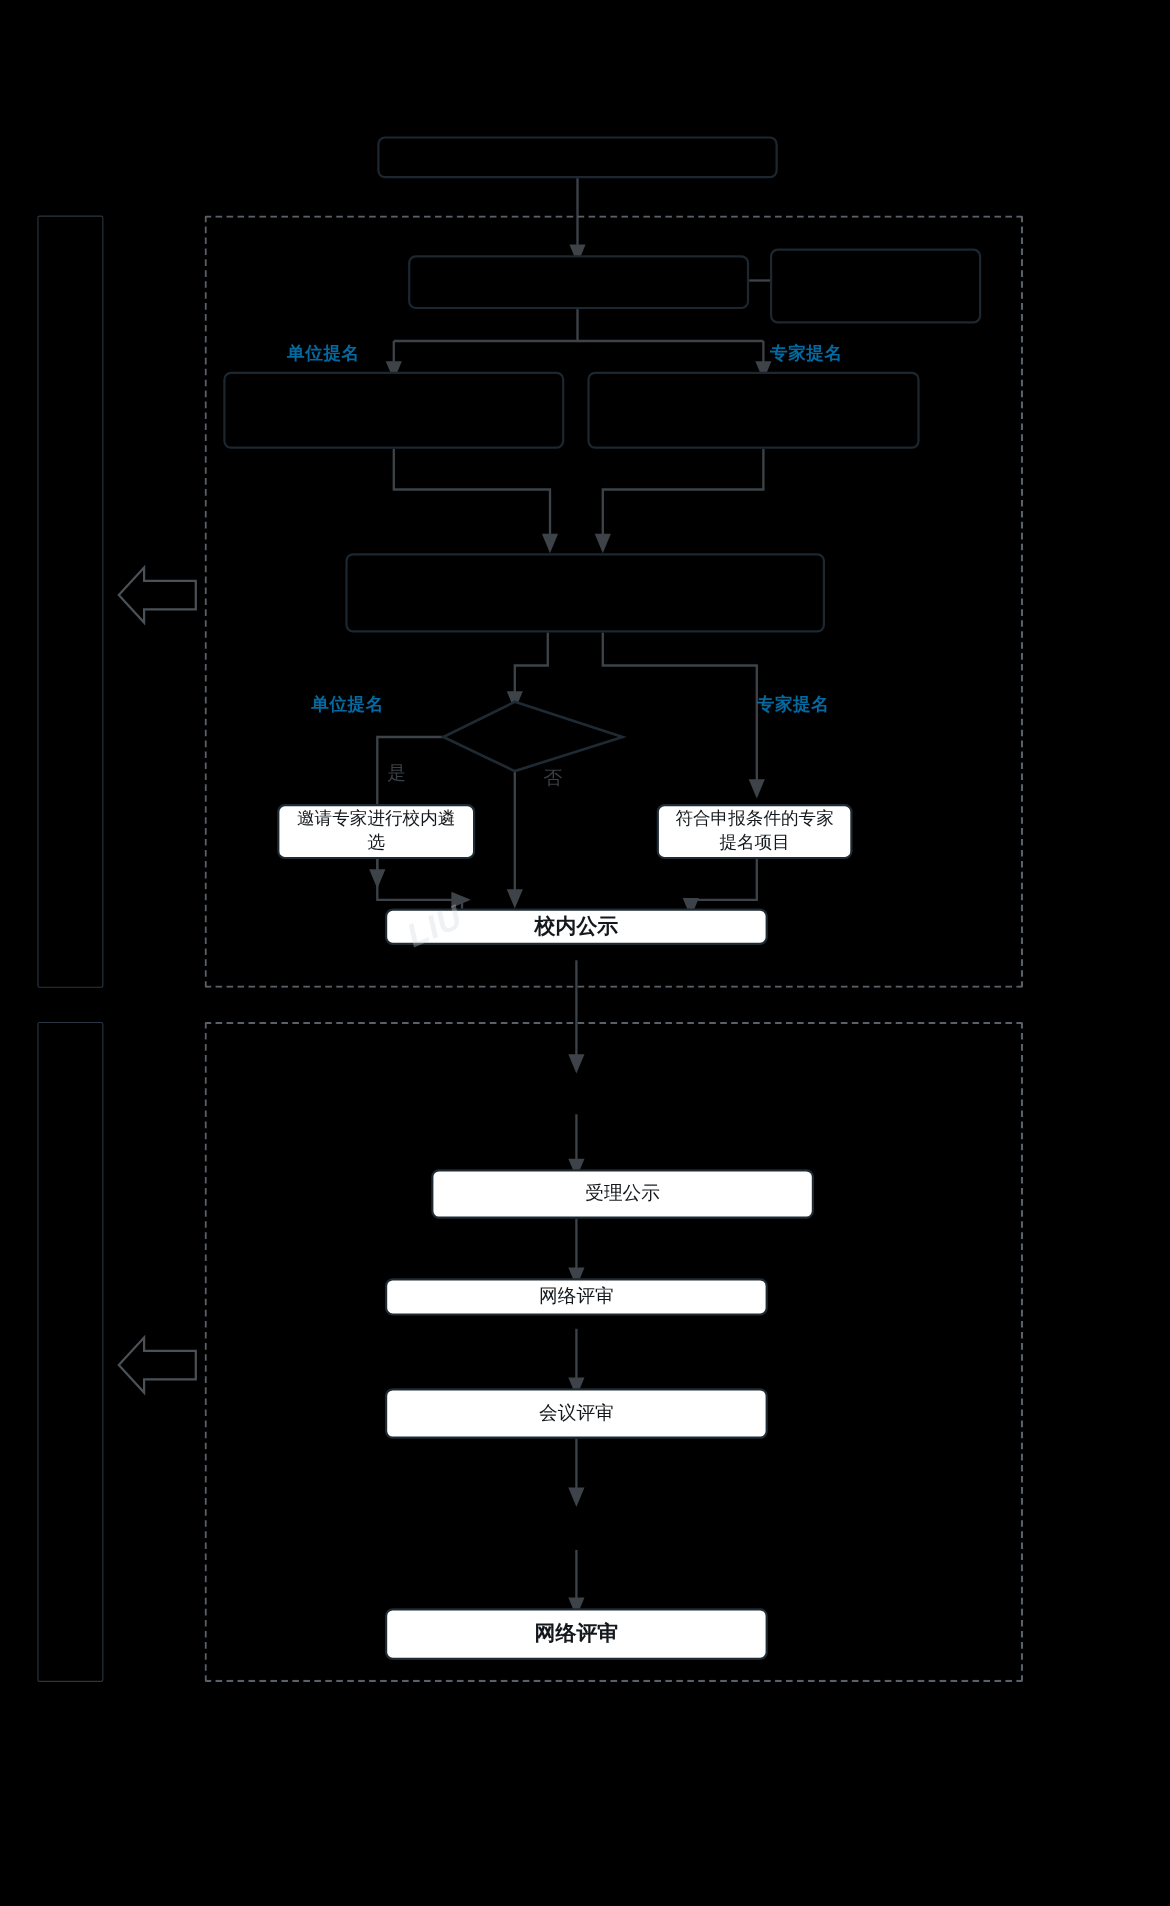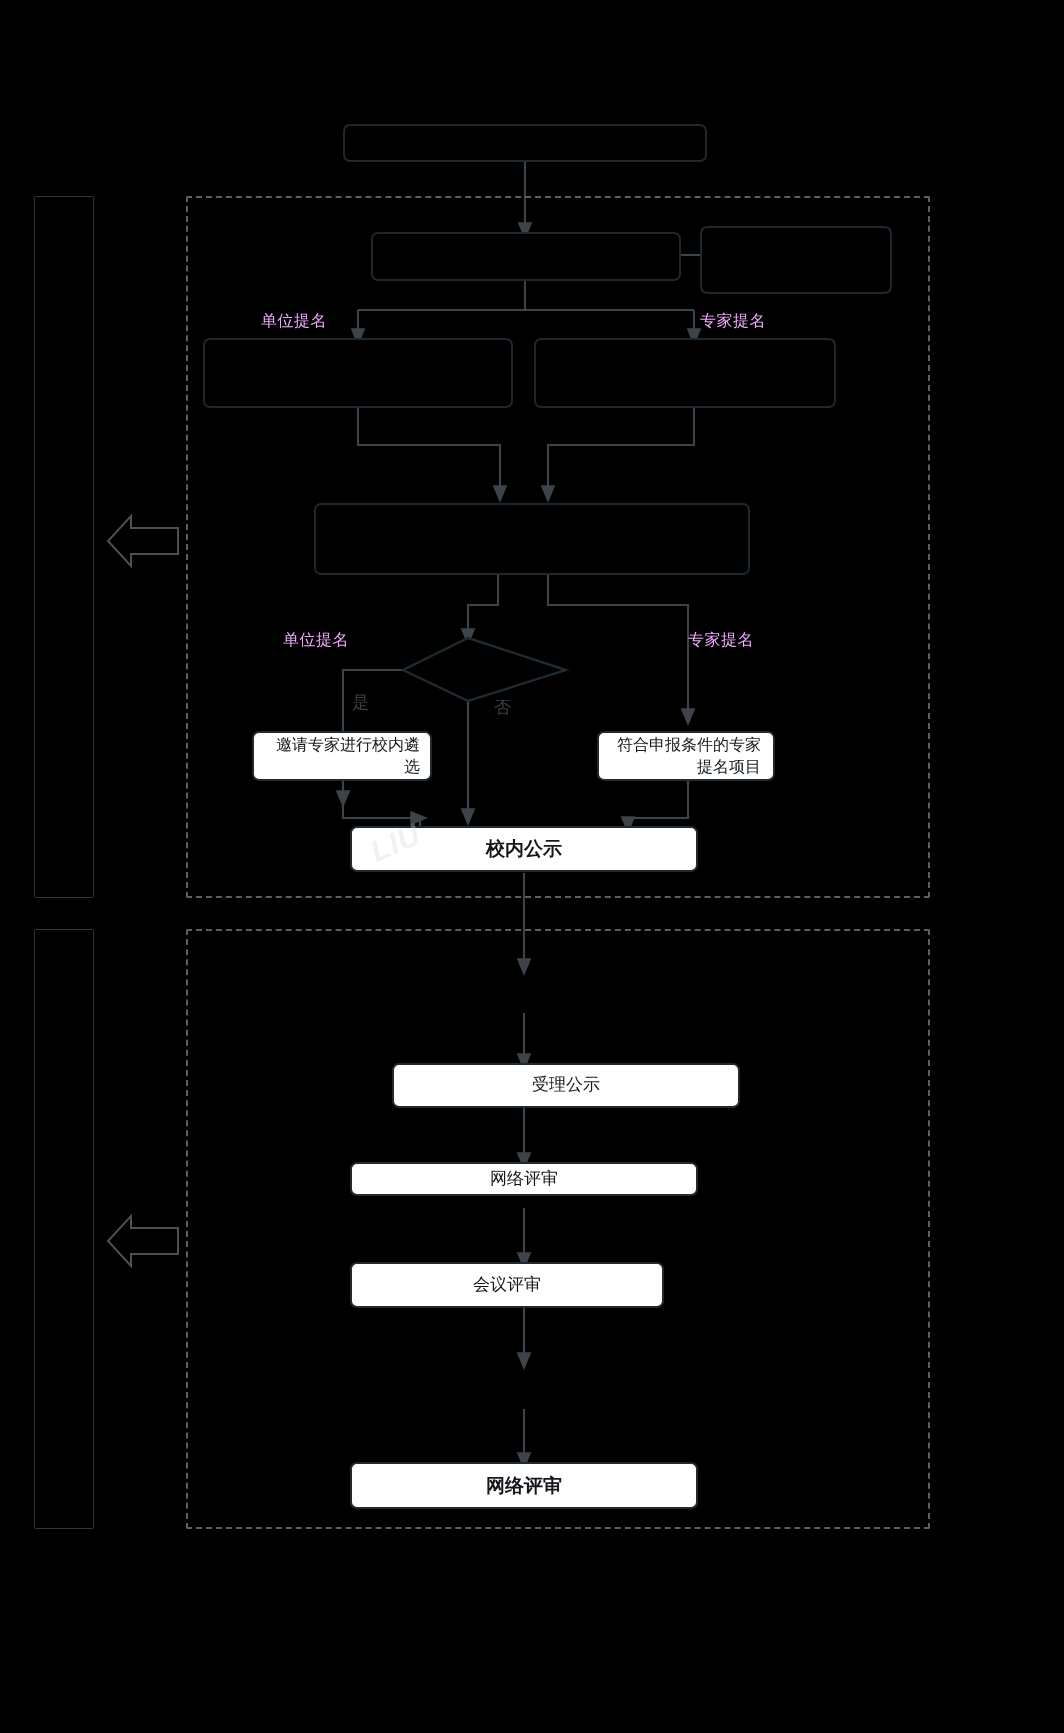--- a/index.html
+++ b/index.html
@@ -52,21 +52,20 @@
     border-radius: 7px;
     color: #14181c;
     font-size: 17px;
   }
   .node.light.bold {
     font-weight: 700;
     font-size: 19px;
   }
   .node.light.small {
     font-size: 16px;
-    text-align: right;
   }
 
   
   .rail {
     position: absolute;
     box-sizing: border-box;
     background: #000000;
     border: 1.6px solid #2b3640;
     border-radius: 2px;
     color: #0f1419;
@@ -78,23 +77,23 @@
     position: absolute;
     box-sizing: border-box;
     border: 2px dashed #5a6068;
     background: transparent;
     border-radius: 2px;
   }
 
   
   .elabel {
     position: absolute;
-    color: #f0abfc;
+    color: #0369a1;
     font-size: 16px;
-    font-weight: 400;
+    font-weight: 700;
     white-space: nowrap;
     letter-spacing: .5px;
   }
   .elabel.yn {
     color: #3a4045;
     font-weight: 400;
     font-size: 17px;
   }
 
   
@@ -211,38 +210,38 @@
   </div>
 
   <div class="node light small" style="left:252px; top:731px; width:180px; height:50px; padding:0 10px;">
     <span>邀请专家进行校内遴选</span>
   </div>
 
   <div class="node light small" style="left:597px; top:731px; width:178px; height:50px; padding:0 12px;">
     <span>符合申报条件的专家提名项目</span>
   </div>
 
-  <div class="node light bold" style="left:350px; top:826px; width:348px; height:46px;">
+  <div class="node light bold" style="left:350px; top:826px; width:348px; height:33px;">
     <span>校内公示</span>
   </div>
 
   <div class="watermark" style="left:370px; top:826px;">
     <span>LIU</span>
   </div>
 
 
   <div class="node light" style="left:350px; top:1063px; width:348px; height:45px;margin-left:42px;">
     <span>受理公示</span>
   </div>
 
   <div class="node light" style="left:350px; top:1162px; width:348px; height:34px;">
     <span>网络评审</span>
   </div>
 
-  <div class="node light" style="left:350px; top:1262px; width:314px; height:46px;">
+  <div class="node light" style="left:350px; top:1262px; width:348px; height:46px;">
     <span>会议评审</span>
   </div>
 
 
   <div class="node light bold" style="left:350px; top:1462px; width:348px; height:47px;">
     <span>网络评审</span>
   </div>
 
   <div class="elabel" style="left:261px; top:311px;">
     <span>单位提名</span>

